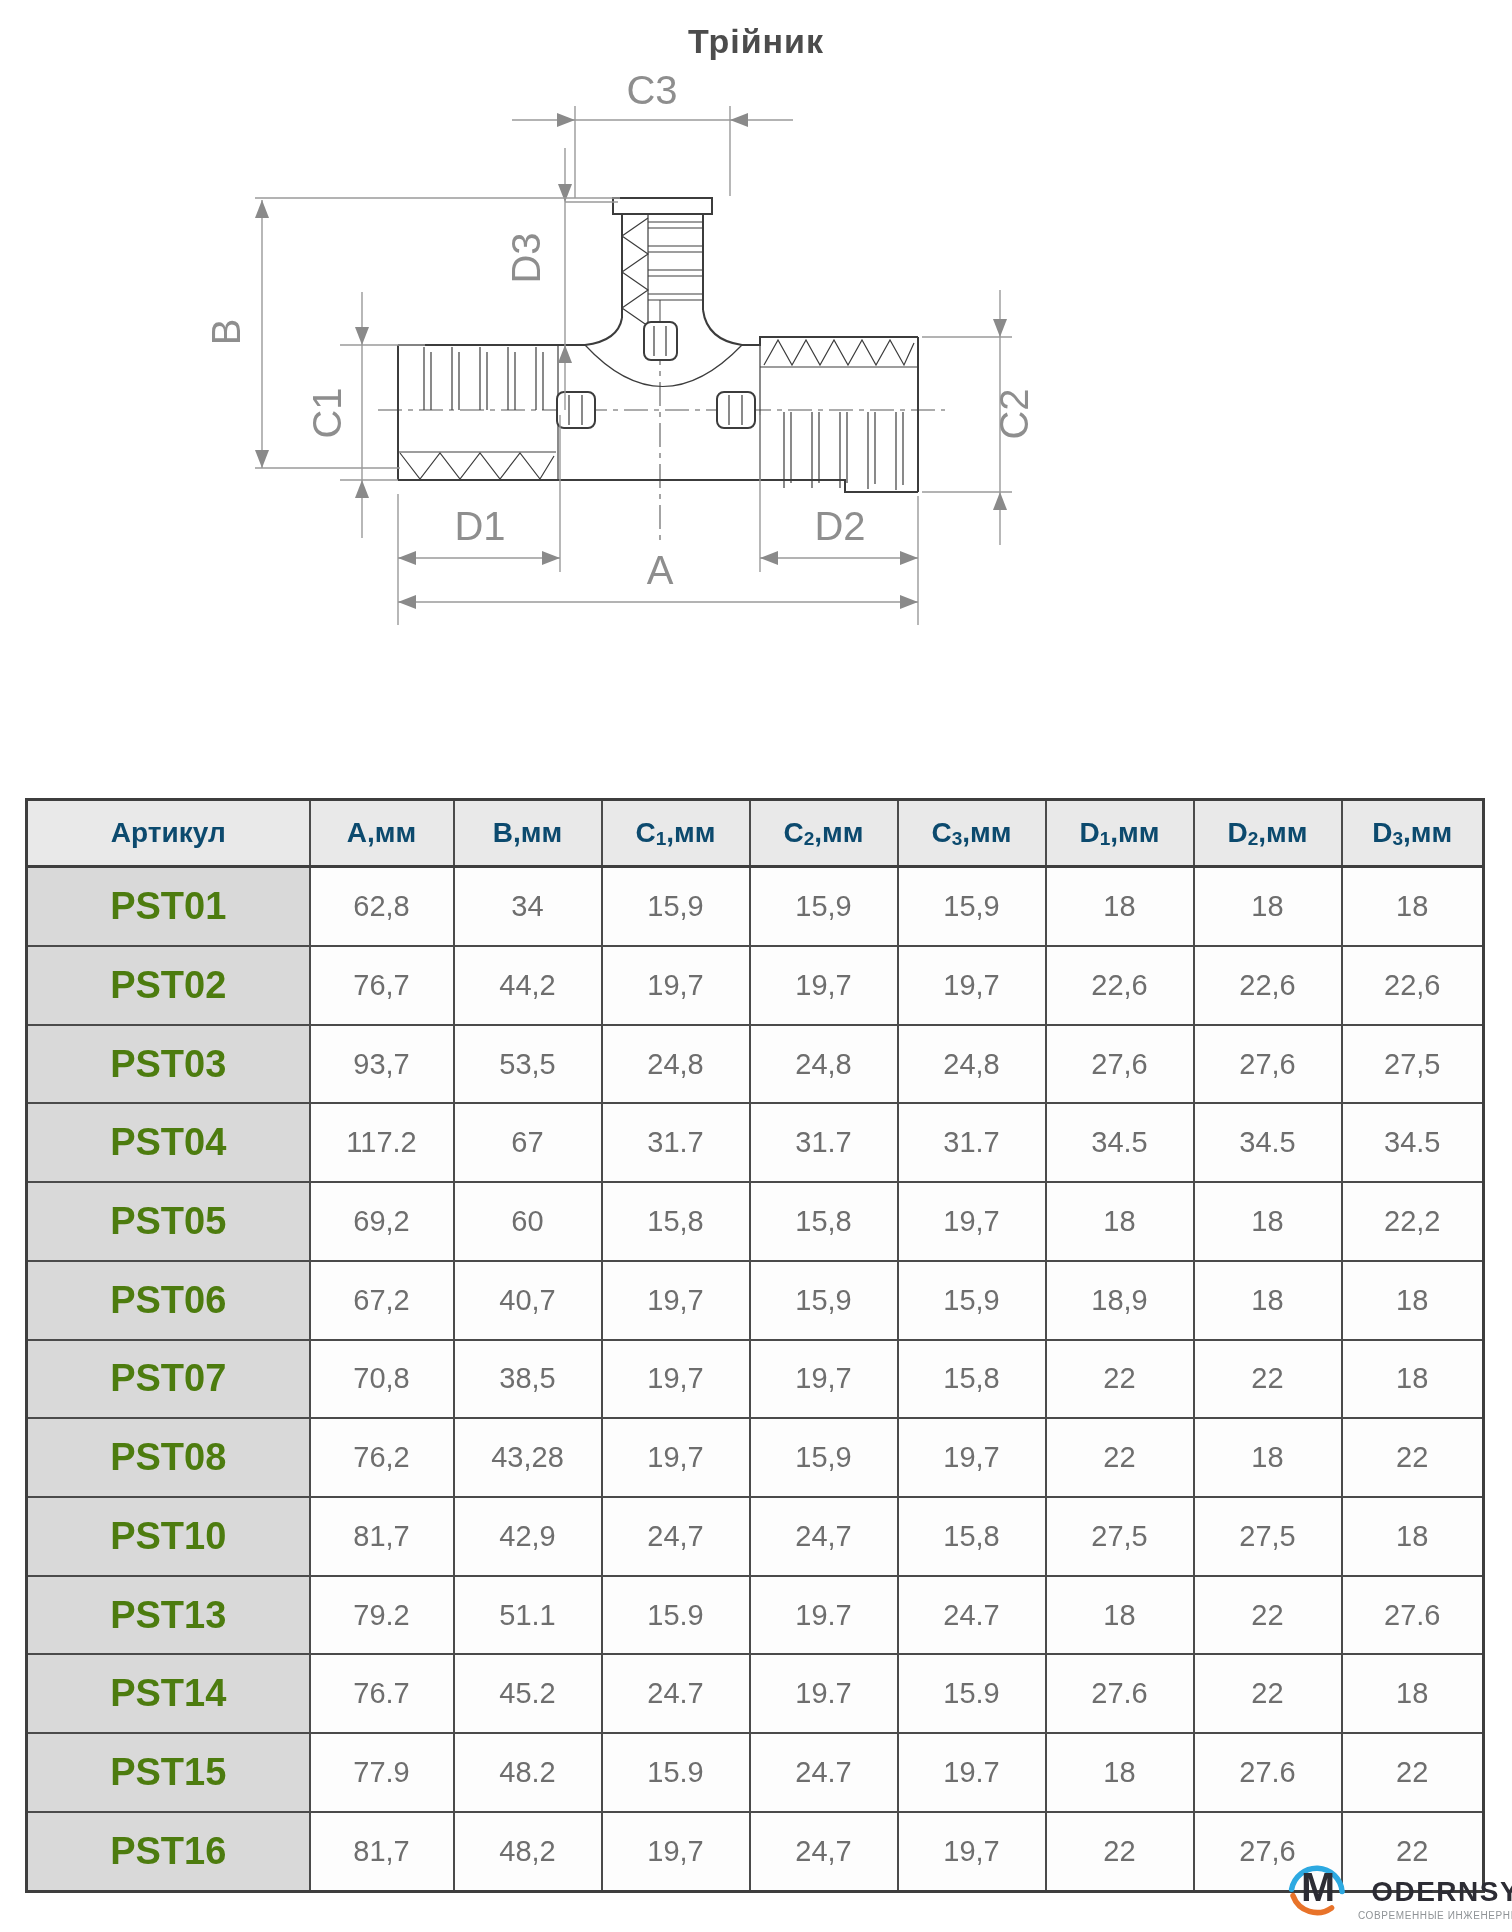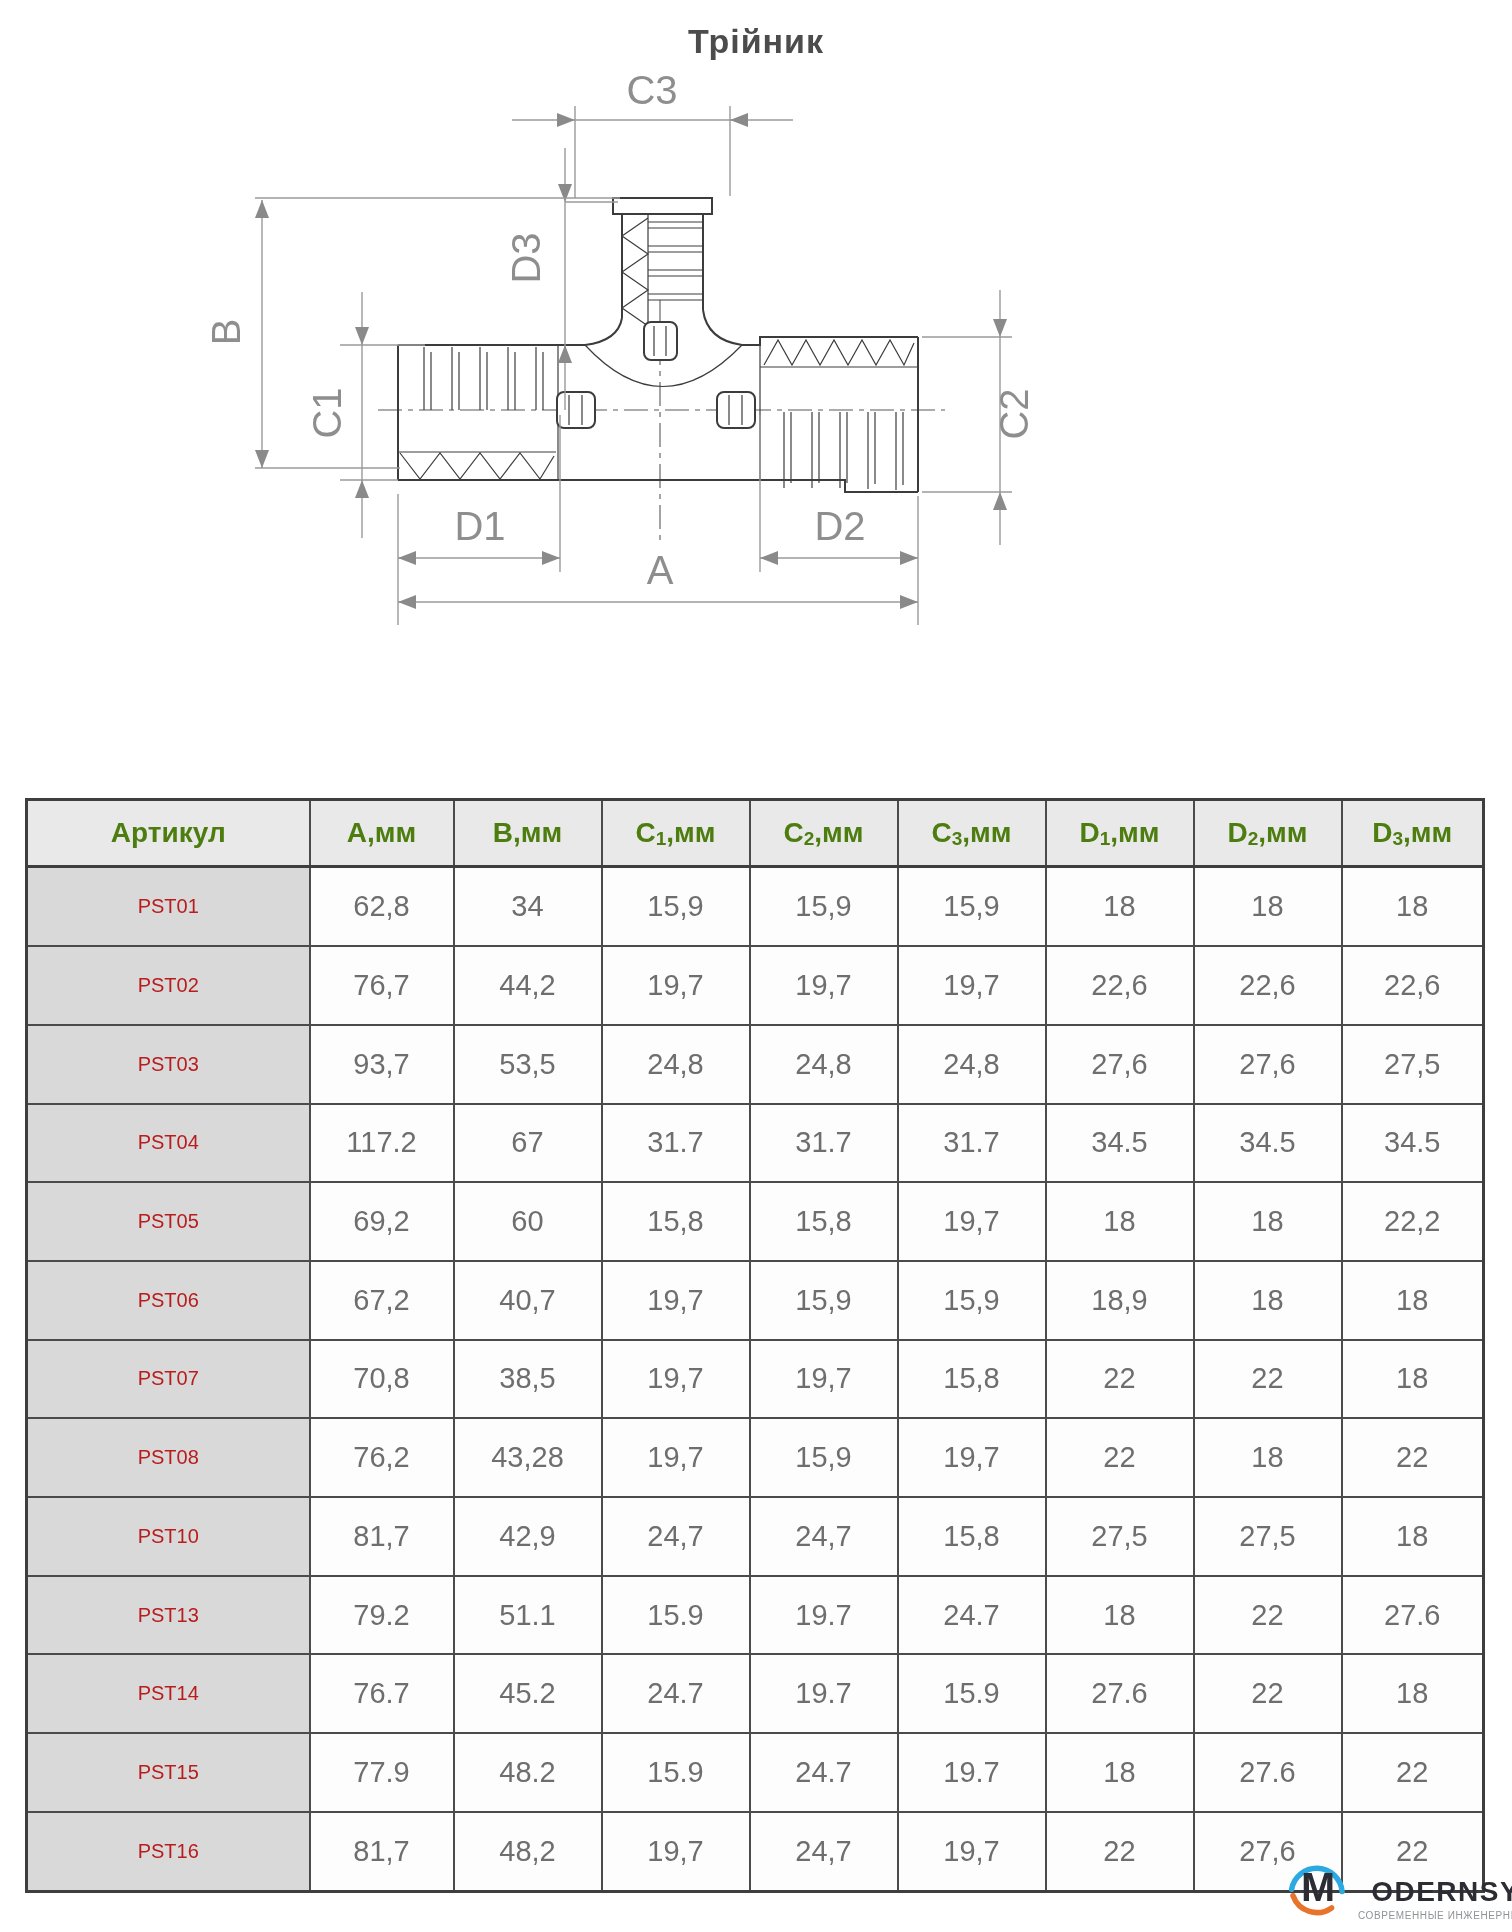--- a/index.html
+++ b/index.html
@@ -23,25 +23,25 @@
   table.spec-table {
     position:absolute; left:25px; top:798px; width:1457px; height:1095px;
     border-collapse:collapse; table-layout:fixed;
     border:3px solid #3e3e3e;
   }
   .spec-table th, .spec-table td {
     border:2px solid #4b4b4b; text-align:center; vertical-align:middle;
     padding:0; overflow:hidden;
   }
   .spec-table thead th {
-    background:#e9e9e9; color:#4d7c0f; font-size:28px; font-weight:bold;
+    background:#e9e9e9; color:#0c4a6e; font-size:28px; font-weight:bold;
     height:64px; border-bottom:3px solid #3e3e3e;
   }
   .spec-table tbody th {
-    background:#d9d9d9; color:#b91c1c; font-size:20px; font-weight:normal;
+    background:#d9d9d9; color:#4d7c0f; font-size:38px; font-weight:bold;
   }
   .spec-table tbody td {
     background:#fdfdfd; color:#6e6e6e; font-size:29px; font-weight:normal;
   }
   .spec-table .sub { font-size:0.68em; vertical-align:-0.14em; }
 
   .logo { position:absolute; left:1286px; top:1854px; width:226px; height:76px; }
   .logo-circle { position:absolute; left:2px; top:4px; width:58px; height:58px; }
   .wordmark {
     position:absolute; left:15px; top:10px; display:flex; align-items:baseline;

